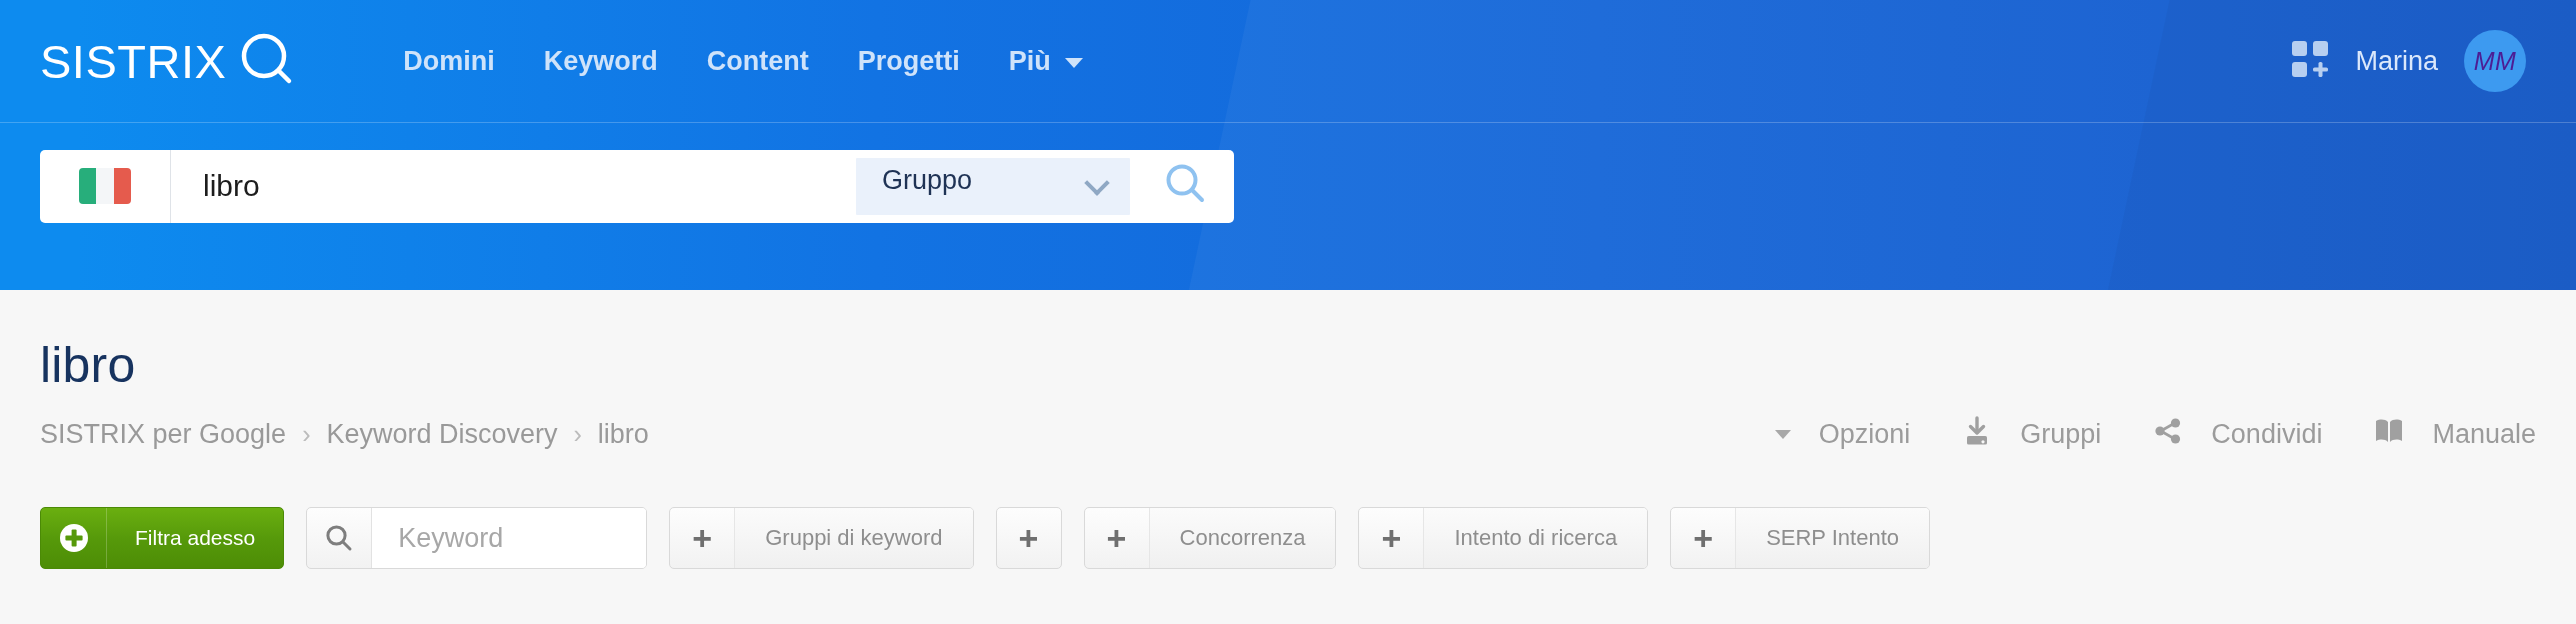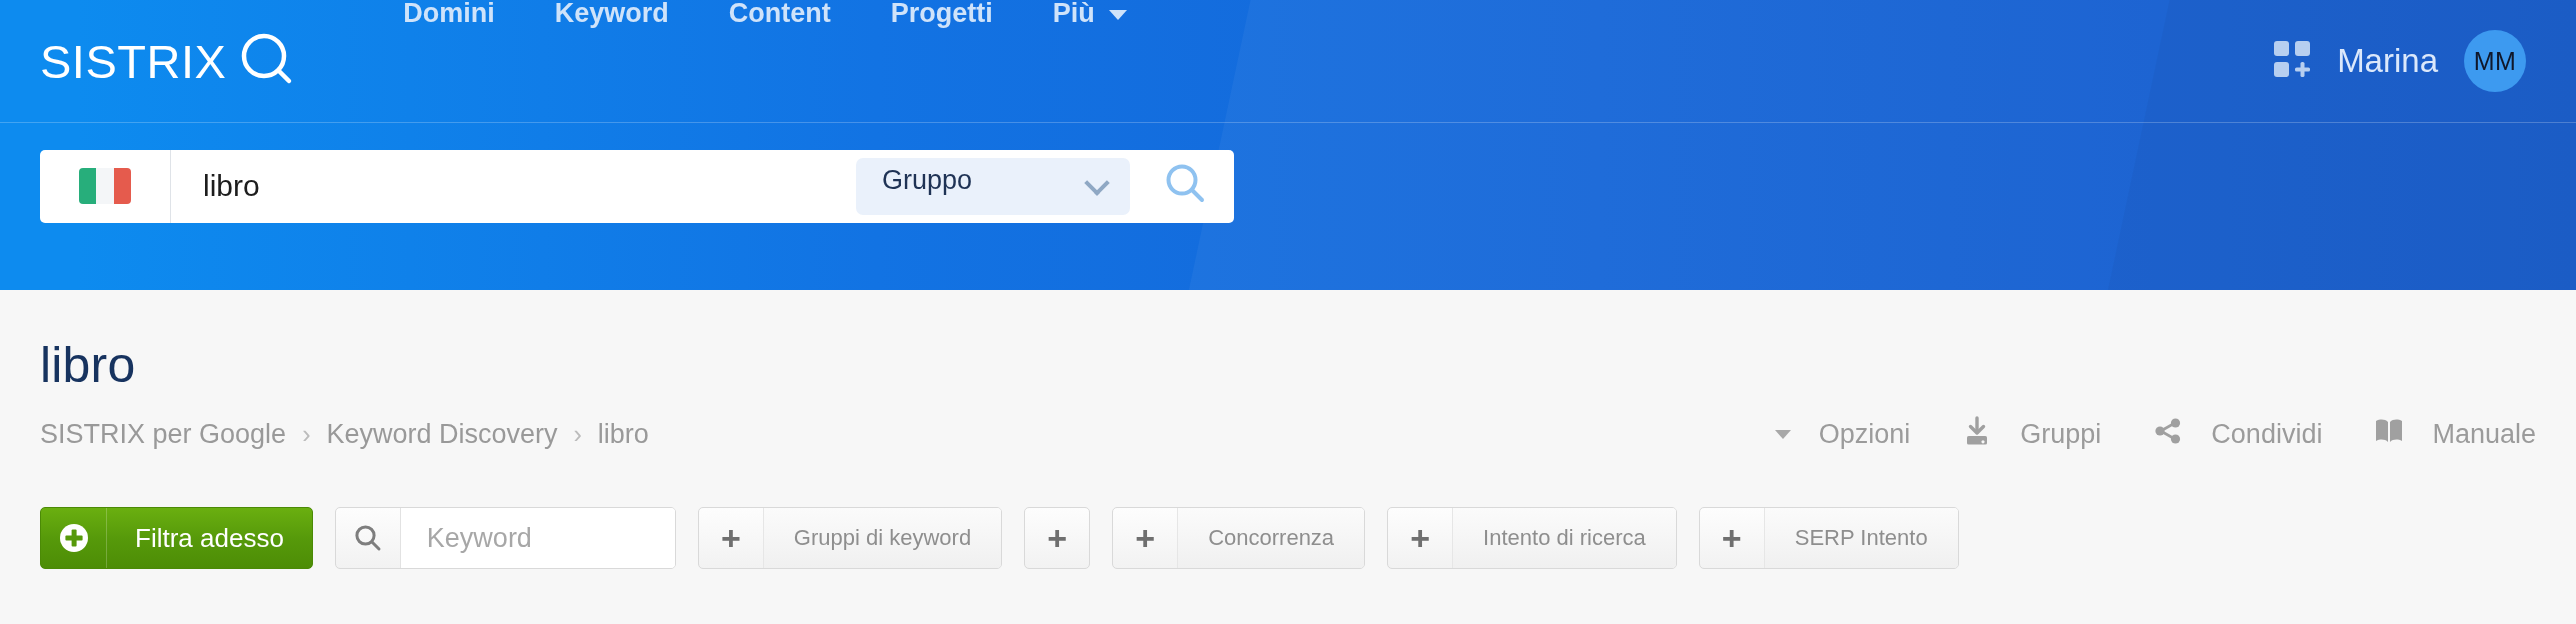--- a/index.html
+++ b/index.html
@@ -75,23 +75,23 @@
     color: #ffffff;
     font-size: 47px;
     font-weight: 400;
     letter-spacing: 0.5px;
     line-height: 1;
   }
   .logo-glass { display: block; margin-left: 6px; margin-top: 3px; }
 
   .main-nav {
     display: flex;
-    align-items: flex-start;
+    align-items: center;
     margin-left: 82px;
-    gap: 14px;
+    gap: 3px;
     height: 100%;
   }
   .nav-item {
     color: #cfe3fa;
     font-size: 27px;
     font-weight: 700;
     padding: 0 23px;
     cursor: pointer;
     white-space: nowrap;
     line-height: 1;
@@ -111,37 +111,38 @@
   .nav-right {
     margin-left: auto;
     display: flex;
     align-items: center;
     gap: 26px;
     padding-right: 10px;
   }
   .apps-icon { cursor: pointer; display: block; }
   .user-name {
     color: #dbe8fb;
-    font-size: 33px;
+    font-size: 27px;
     font-weight: 400;
     cursor: pointer;
     white-space: nowrap;
   }
   .avatar {
     width: 62px; height: 62px;
     border-radius: 50%;
     background: #3d9af0;
-    color: #0f172a;
+    color: #4c1d95;
     display: flex;
     align-items: center;
     justify-content: center;
     font-size: 25px;
     font-weight: 400;
     letter-spacing: 0.5px;
     cursor: pointer;
+    font-style: italic;
   }
 
   
   .search-row {
     position: relative;
     height: 128px;
     display: flex;
     align-items: center;
     padding-left: 40px;
     z-index: 3;
@@ -184,21 +185,21 @@
     font-size: 30px;
     color: #1d1d1d;
     padding: 0 32px;
     background: transparent;
   }
   .group-select {
     display: flex;
     align-items: center;
     justify-content: space-between;
     background: #eaf1fb;
-    border-radius: 7px;
+    border-radius: 1px;
     height: 57px;
     width: 274px;
     margin-right: 8px;
     padding: 0 22px 12px 26px;
     cursor: pointer;
     flex-shrink: 0;
   }
   .group-select-label {
     font-size: 27px;
     color: #1f3355;
@@ -297,21 +298,21 @@
     padding-bottom: 10px;
   }
   .btn-filter {
     display: flex;
     align-items: center;
     height: 62px;
     border-radius: 5px;
     background: linear-gradient(180deg, #6aaf10 0%, #56990a 52%, #4d8d06 100%);
     border: 1px solid #4b8a06;
     color: #ffffff;
-    font-size: 26px;
+    font-size: 21px;
     cursor: pointer;
     overflow: hidden;
   }
   .btn-filter-icon {
     width: 66px;
     height: 100%;
     display: flex;
     align-items: center;
     justify-content: center;
     border-right: 1px solid rgba(255,255,255,0.22);

